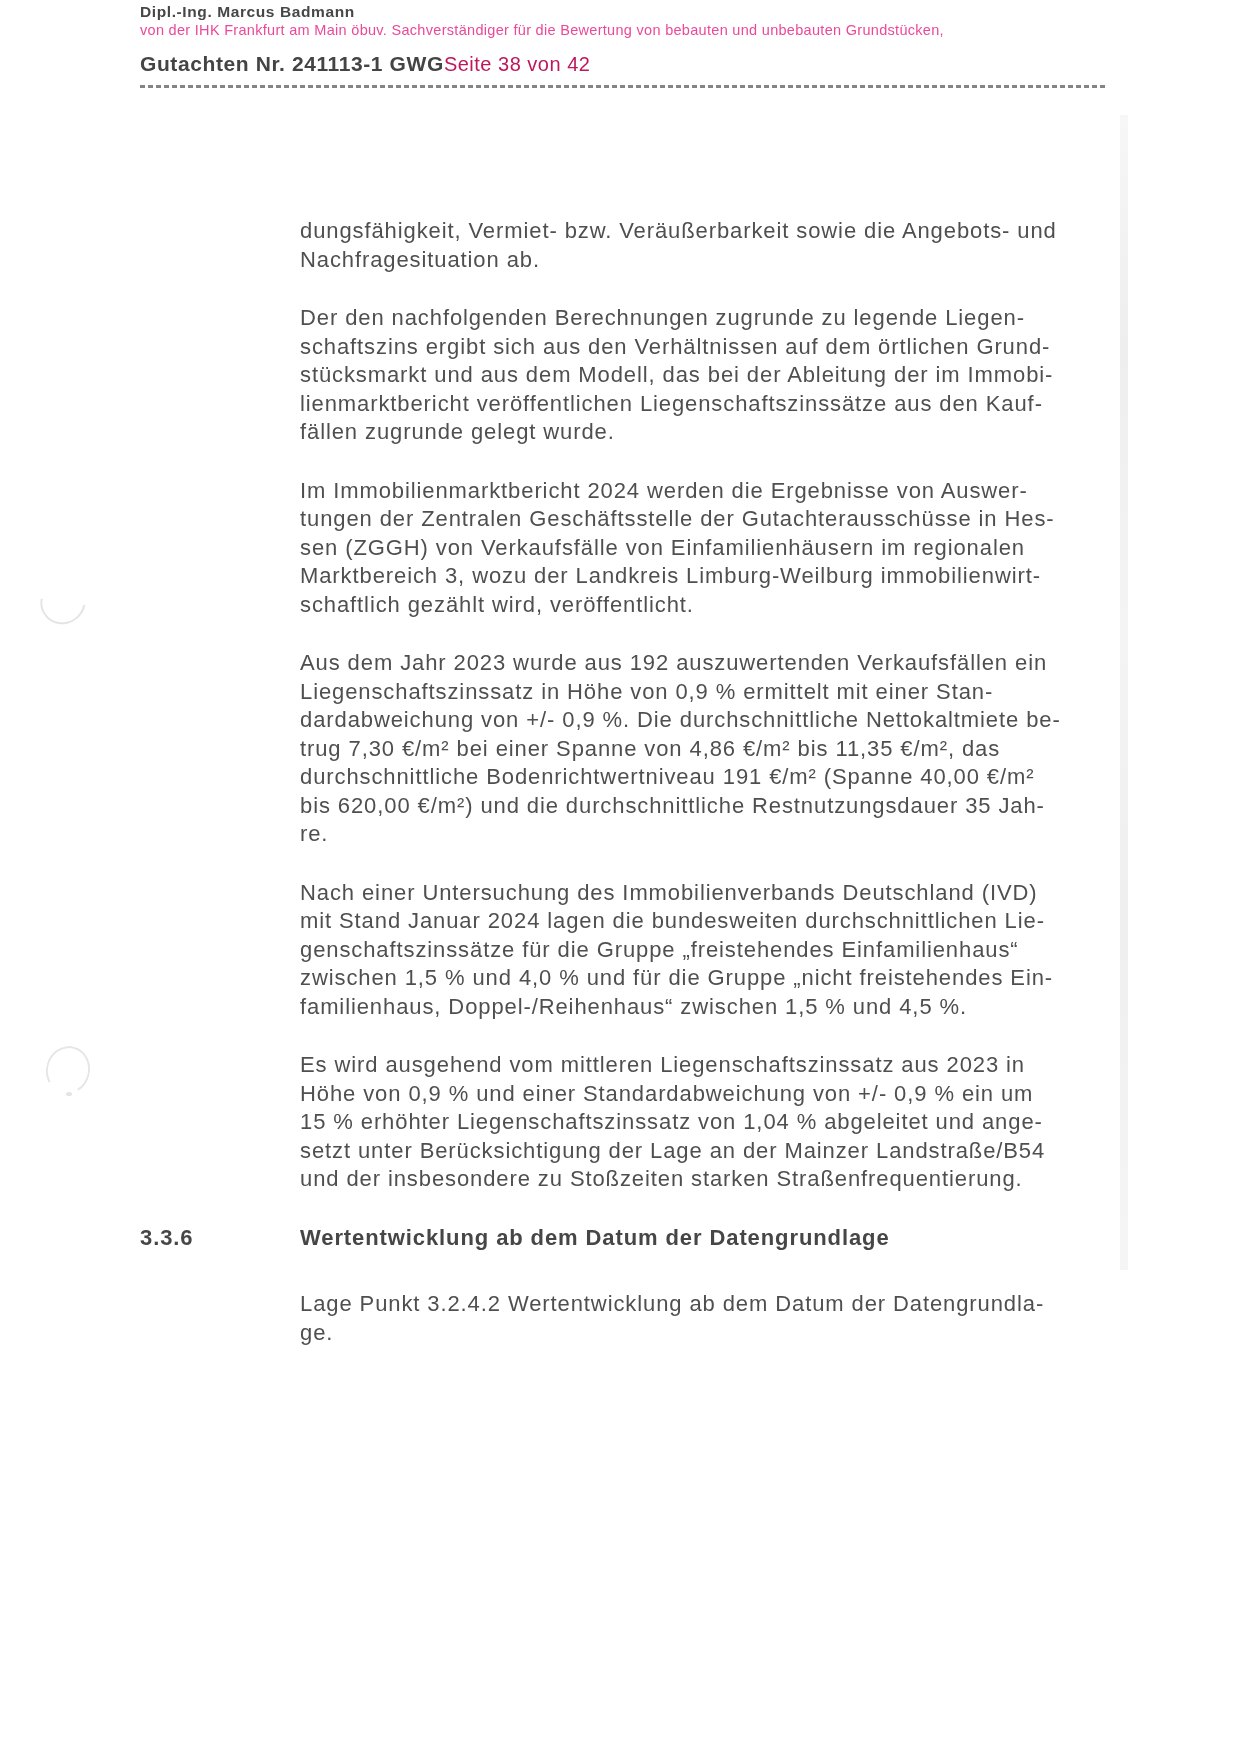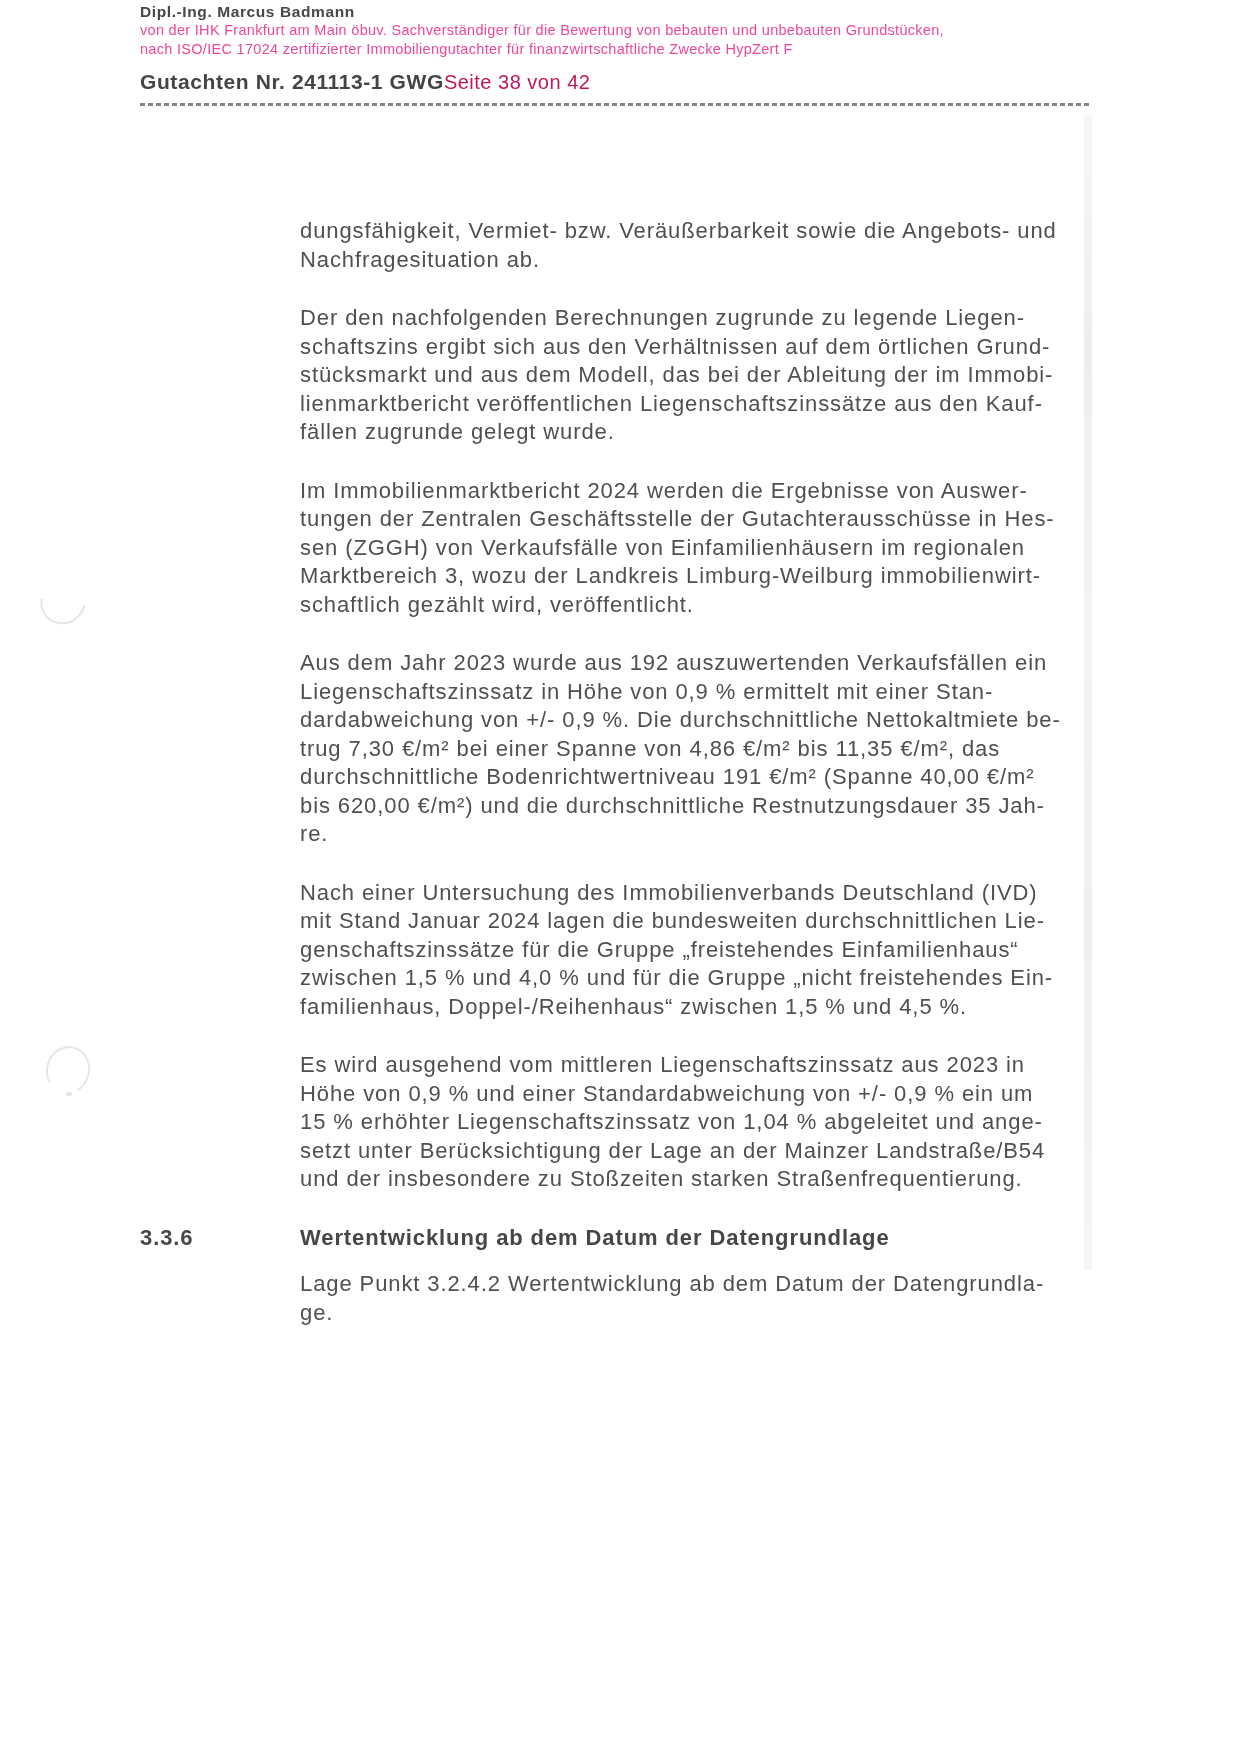--- a/index.html
+++ b/index.html
@@ -4,20 +4,21 @@
 <title>Gutachten Seite 38</title>
 <style>
   html,body{margin:0;padding:0;background:#ffffff;}
   .page{
     position:relative;
     width:1092px;height:1753px;
     background:#ffffff;
     overflow:hidden;
     font-family:"Liberation Sans", sans-serif;
     color:#4f4f4f;
+    padding-left:36px;
   }
   
   .header{position:absolute;left:140px;top:2px;width:967px;}
   .expert-name{
     font-size:15.5px;font-weight:700;color:#474747;
     letter-spacing:0.6px;line-height:19px;
   }
   .cred{
     font-size:14.5px;color:#ec4899;letter-spacing:0.3px;line-height:18.5px;
   }
@@ -39,21 +40,21 @@
   
   .body{
     position:absolute;left:140px;top:217px;width:970px;
     font-size:22px;line-height:28.5px;letter-spacing:0.9px;color:#4f4f4f;
   }
   .para{
     margin:0 0 30px 160px;
     white-space:pre-line;
   }
   .section-row{
-    display:flex;margin:0 0 18px 0;
+    display:flex;margin:0 0 38px 0;
     font-weight:700;color:#464646;
   }
   .sec-num{width:160px;flex:0 0 160px;}
   .sec-title{flex:1;}
   
   .ring{
     position:absolute;border-radius:50%;
     border:2.5px solid #e4e4e4;
   }
   .ring1{
@@ -77,21 +78,20 @@
   }
 </style>
 </head>
 <body>
 
 <div class="page">
 
   <div class="header">
     <div class="expert-name">Dipl.-Ing. Marcus Badmann</div>
     <div class="cred">von der IHK Frankfurt am Main öbuv. Sachverständiger für die Bewertung von bebauten und unbebauten Grundstücken,</div>
-    <div class="cred">nach ISO/IEC 17024 zertifizierter Immobiliengutachter für finanzwirtschaftliche Zwecke HypZert F</div>
     <div class="doc-row">
       <div class="doc-title">Gutachten Nr. 241113-1 GWG</div>
       <div class="page-num">Seite 38 von 42</div>
     </div>
     <div class="divider"></div>
   </div>
 
   <div class="body">
     <p class="para">dungsfähigkeit, Vermiet- bzw. Veräußerbarkeit sowie die Angebots- und
 Nachfragesituation ab.</p>

